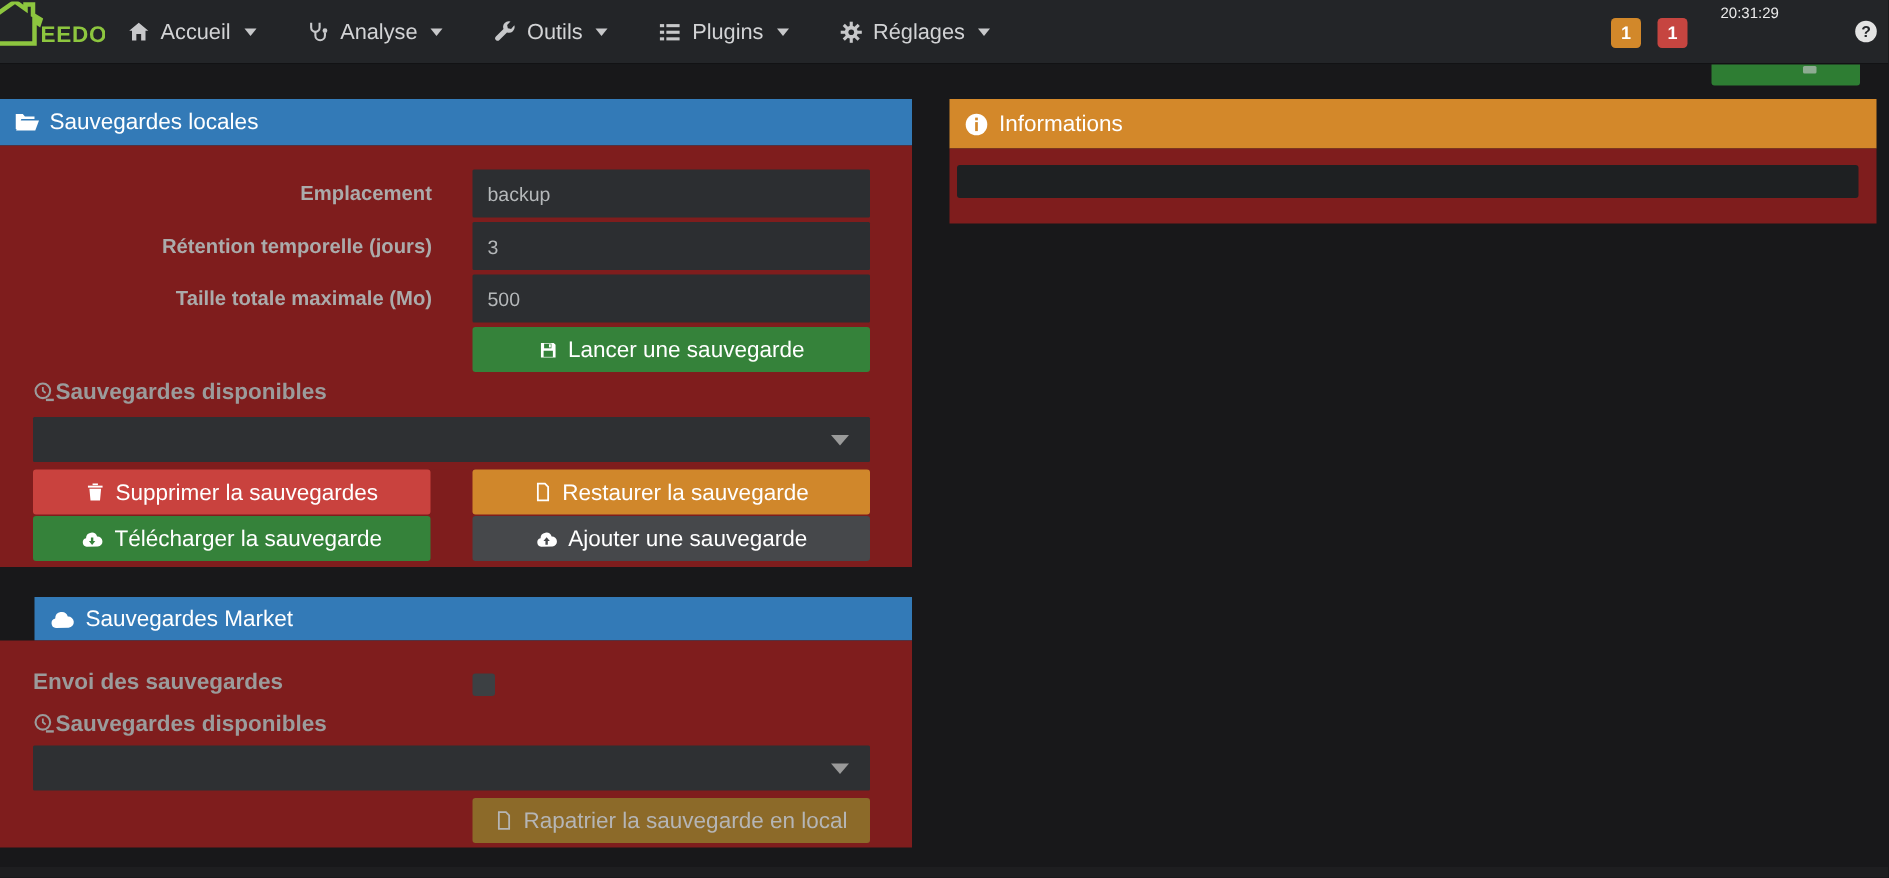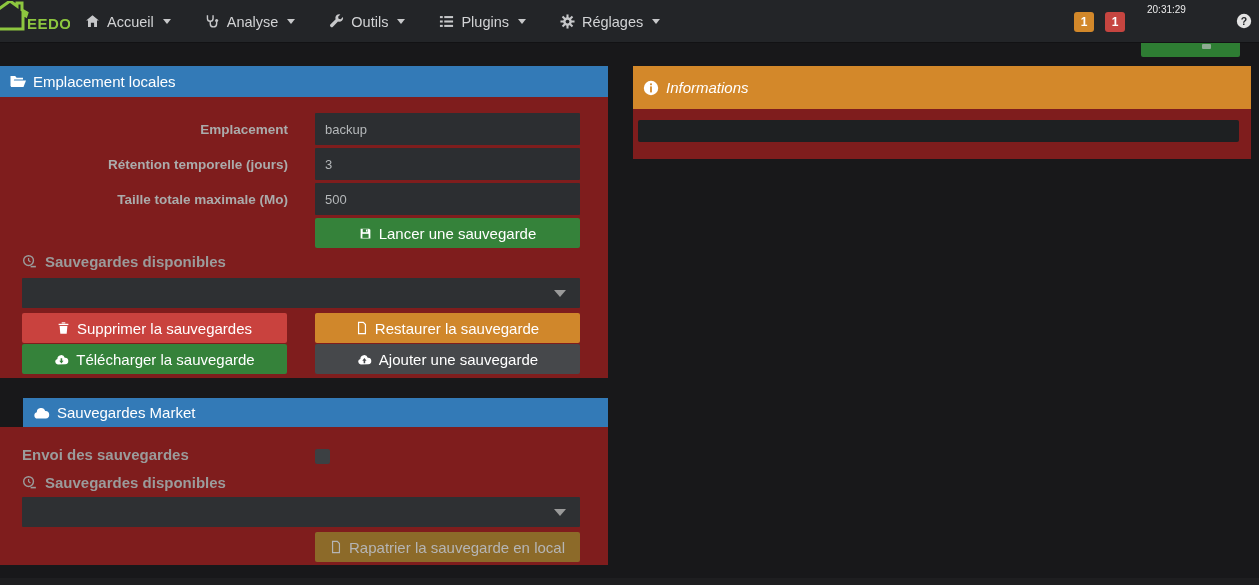--- a/index.html
+++ b/index.html
@@ -66,40 +66,40 @@
   .hdr-orange { background:#d3882a; }
 
   #panel-local { left:0; top:66px; width:608px; }
   #panel-local .panel-body { height:281px; }
 
   #panel-market { left:0; top:398px; width:608px; }
   #panel-market .panel-header { height:29px;margin-left:23px; }
   #panel-market .panel-body { height:138px; }
 
   #panel-info { left:633px; top:66px; width:618px; }
-  #panel-info .panel-header { height:43px;font-style:italic; }
+  #panel-info .panel-header { height:33px; }
   #panel-info .panel-body { height:50px; }
   .info-textarea {
     position:absolute; left:5px; top:11px; width:601px; height:22px;
     background:#1e2022; border:none; border-radius:2px; resize:none;
   }
 
   
   .frow { position:absolute; left:0; width:100%; height:32px; }
   .form-label {
     position:absolute; left:0; width:288px; text-align:right;
     font-size:13.5px; font-weight:bold; color:#ababab; top:50%; transform:translateY(-50%);
   }
   .form-input {
     position:absolute; left:315px; width:265px; height:32px;
     background:#2c2e31; border:none; color:#b5b8ba; font-size:13px;
     padding:0 10px; font-family:"Liberation Sans", sans-serif; border-radius:1px;
   }
   .section-title {
-    position:absolute; left:22px; display:flex; align-items:center; gap:8px;
+    position:absolute; left:22px; display:flex; align-items:center; 
     font-size:15px; font-weight:bold; color:#9b9b9b;
   }
   .section-title .icon { display:flex; color:#9b9b9b; }
   .select {
     position:absolute; left:22px; width:558px; height:30px;
     background:#2e3033; border-radius:1px; cursor:pointer;
   }
   .select .sel-caret {
     position:absolute; right:14px; top:12px; width:0; height:0;
     border-left:6px solid transparent; border-right:6px solid transparent;
@@ -217,21 +217,21 @@
   </div>
 
   <div class="panel" id="panel-local">
     <div class="panel-header hdr-blue">
       <span class="icon">
         <svg width="16" height="13" viewBox="0 0 16 13">
           <path fill="currentColor" d="M.5 1h4.7l1.4 1.7H13v1.7H4.2L2.2 11H.5z"></path>
           <path fill="currentColor" d="M3 5.4h13L13.5 12H.7z"></path>
         </svg>
       </span>
-      <span>Emplacement locales</span>
+      <span>Sauvegardes locales</span>
     </div>
     <div class="panel-body">
 
       <div class="frow" style="top:16px;">
         <label class="form-label">Emplacement</label>
         <input class="form-input" type="text" value="backup" style="">
       </div>
       <div class="frow" style="top:51px;">
         <label class="form-label">Rétention temporelle (jours)</label>
         <input class="form-input" type="text" value="3" style="">

